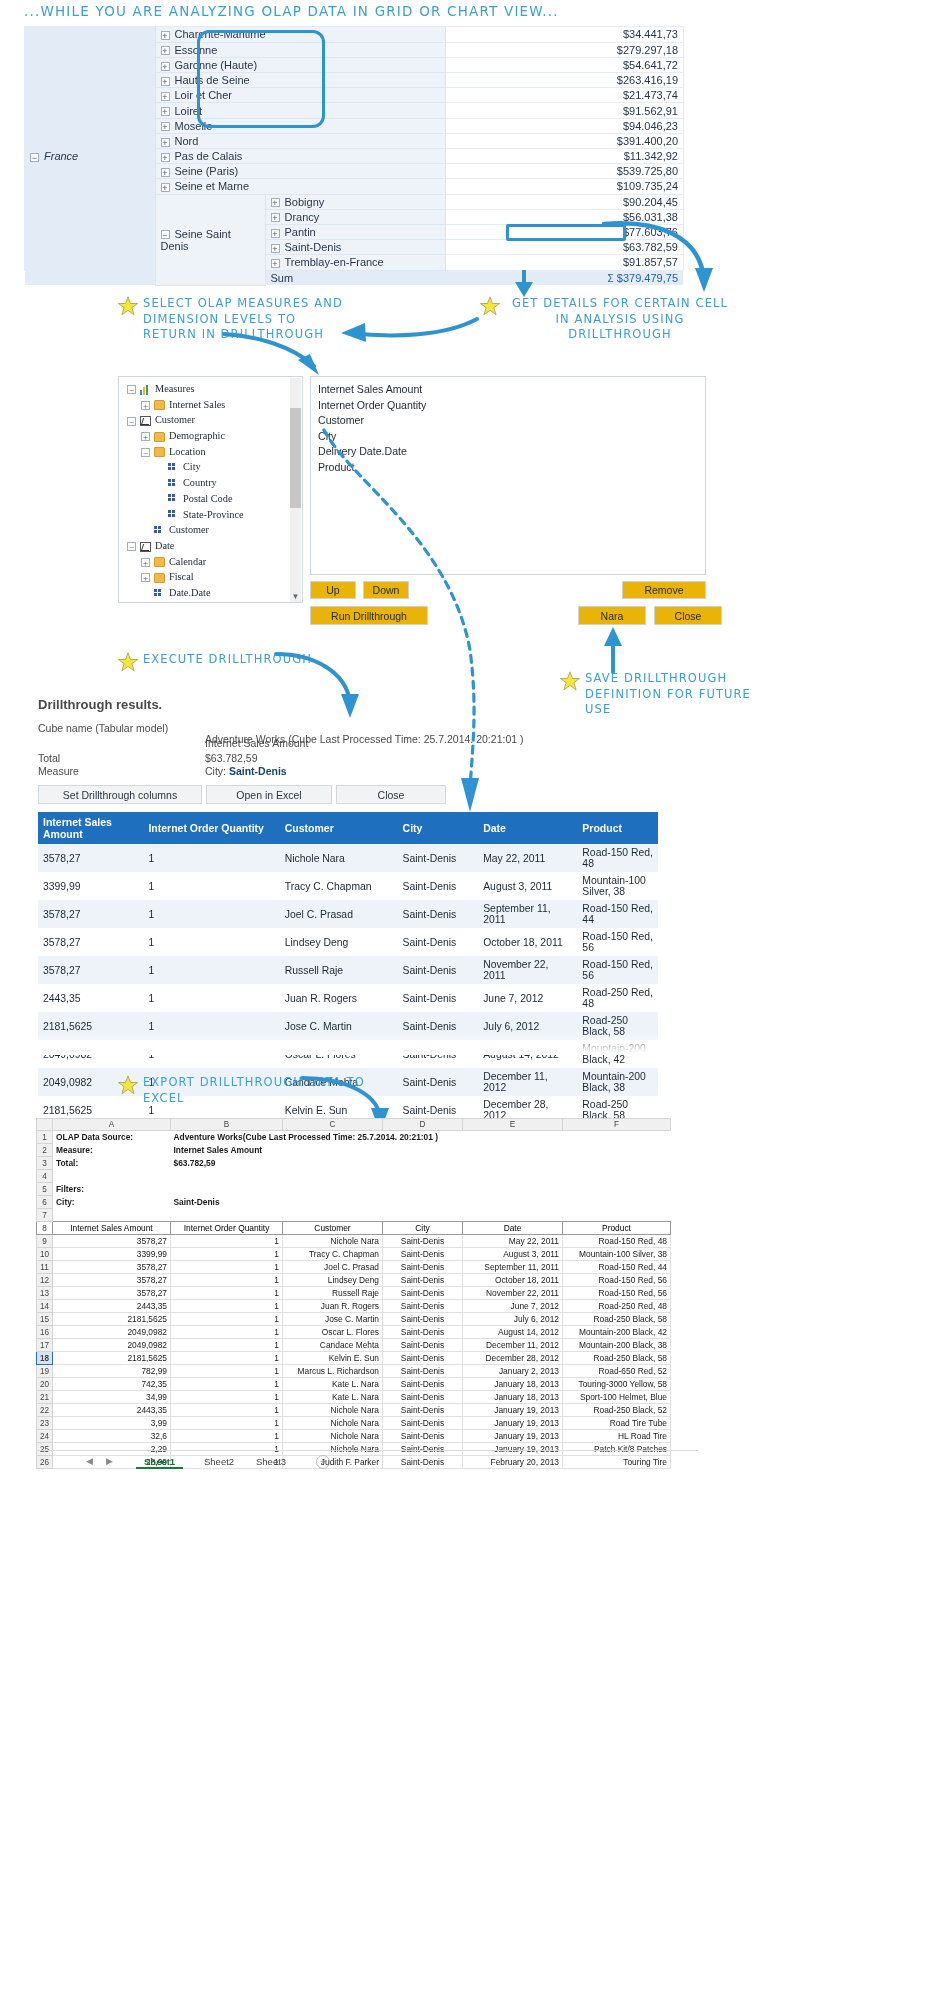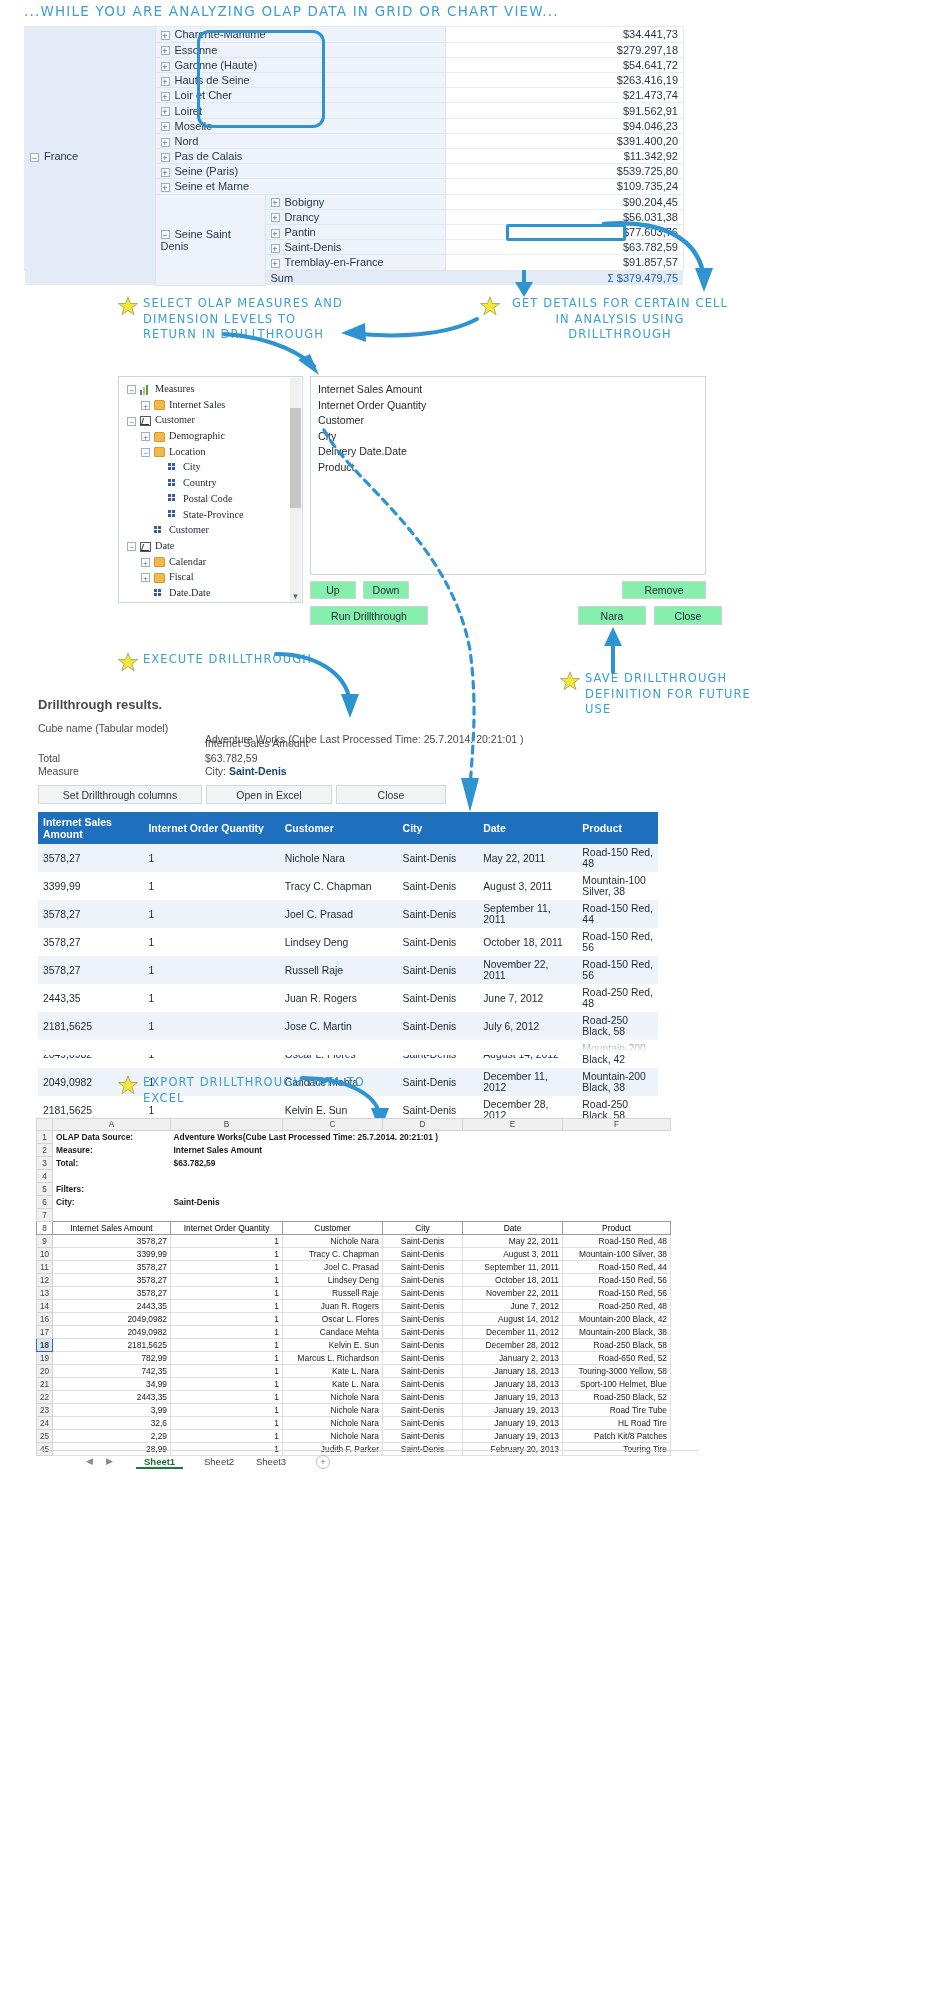--- a/index.html
+++ b/index.html
@@ -106,21 +106,21 @@
     border:1px solid #cfd6dd; background:#fff; padding:5px 7px;
   }
   .litem { font-size:10.6px; color:#1d2733; line-height:15.5px; }
 
   #list-highlight {
     position:absolute; left:197px; top:30px; width:128px; height:98px;
     border:3px solid #2e93d1; border-radius:12px;
   }
 
   .btn {
-    position:absolute; border:1px solid #cdd3d9; background:#86efac;
+    position:absolute; border:1px solid #cdd3d9; background:#eab308;
     font-size:10.5px; color:#25303b; text-align:center; height:18px; line-height:17px;
   }
   #btn-up     { left:192px; top:231px; width:46px; }
   #btn-down   { left:245px; top:231px; width:46px; }
   #btn-remove { left:504px; top:231px; width:84px; }
   #btn-run    { left:192px; top:256px; width:118px; height:19px; line-height:18px; }
   #btn-save   { left:460px; top:256px; width:68px; height:19px; line-height:18px; }
   #btn-close  { left:536px; top:256px; width:68px; height:19px; line-height:18px; }
 
   
@@ -191,21 +191,21 @@
 </style>
 </head>
 <body>
 
 <div class="abs hand" id="title">...WHILE YOU ARE ANALYZING OLAP DATA IN GRID OR CHART VIEW...</div>
 
 <div class="abs" id="olap-grid">
   <table>
     <tbody id="olap-body">
         <tr>
-          <td class="cell-lvl1" rowspan="17" style="vertical-align: middle;"><span class="pm">−</span>France</td>
+          <td class="cell-lvl1" rowspan="17" style="vertical-align: middle; font-style: italic;"><span class="pm">−</span>France</td>
           <td class="cell-lvl2" colspan="2"><span class="pm">+</span>Charente-Maritime</td>
           <td class="cell-val">$34.441,73</td>
         </tr>
         <tr>
           <td class="cell-lvl2" colspan="2"><span class="pm">+</span>Essonne</td>
           <td class="cell-val">$279.297,18</td>
         </tr>
         <tr>
           <td class="cell-lvl2" colspan="2"><span class="pm">+</span>Garonne (Haute)</td>
           <td class="cell-val">$54.641,72</td>
@@ -614,20 +614,29 @@
         <tr>
           <td class="rowhdr">14</td>
           <td class="c xr">2443,35</td>
           <td class="c xr">1</td>
           <td class="c xr">Juan R. Rogers</td>
           <td class="c xc">Saint-Denis</td>
           <td class="c xr">June 7, 2012</td>
           <td class="c xr">Road-250 Red, 48</td>
         </tr>
         <tr>
+          <td class="rowhdr">15</td>
+          <td class="c xr">2181,5625</td>
+          <td class="c xr">1</td>
+          <td class="c xr">Jose C. Martin</td>
+          <td class="c xc">Saint-Denis</td>
+          <td class="c xr">July 6, 2012</td>
+          <td class="c xr">Road-250 Black, 58</td>
+        </tr>
+        <tr>
           <td class="rowhdr">16</td>
           <td class="c xr">2049,0982</td>
           <td class="c xr">1</td>
           <td class="c xr">Oscar L. Flores</td>
           <td class="c xc">Saint-Denis</td>
           <td class="c xr">August 14, 2012</td>
           <td class="c xr">Mountain-200 Black, 42</td>
         </tr>
         <tr>
           <td class="rowhdr">17</td>
@@ -704,21 +713,21 @@
         <tr>
           <td class="rowhdr">25</td>
           <td class="c xr">2,29</td>
           <td class="c xr">1</td>
           <td class="c xr">Nichole Nara</td>
           <td class="c xc">Saint-Denis</td>
           <td class="c xr">January 19, 2013</td>
           <td class="c xr">Patch Kit/8 Patches</td>
         </tr>
         <tr>
-          <td class="rowhdr">45</td>
+          <td class="rowhdr">26</td>
           <td class="c xr">28,99</td>
           <td class="c xr">1</td>
           <td class="c xr">Judith F. Parker</td>
           <td class="c xc">Saint-Denis</td>
           <td class="c xr">February 20, 2013</td>
           <td class="c xr">Touring Tire</td>
         </tr>
       </tbody>
   </table>
 </div>

